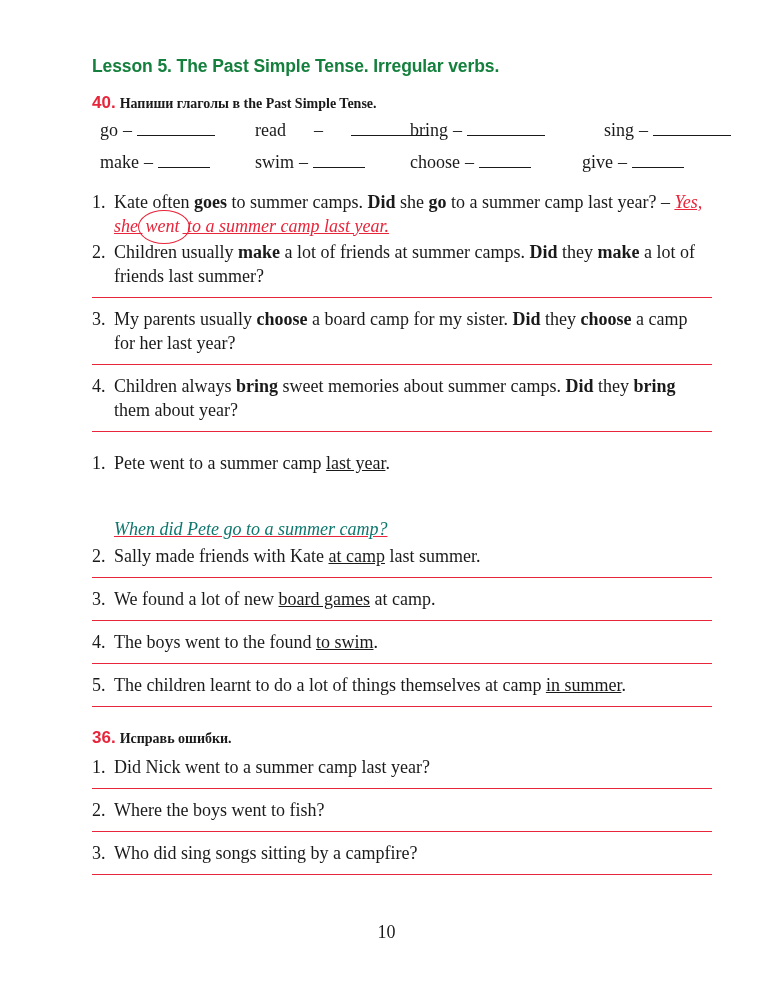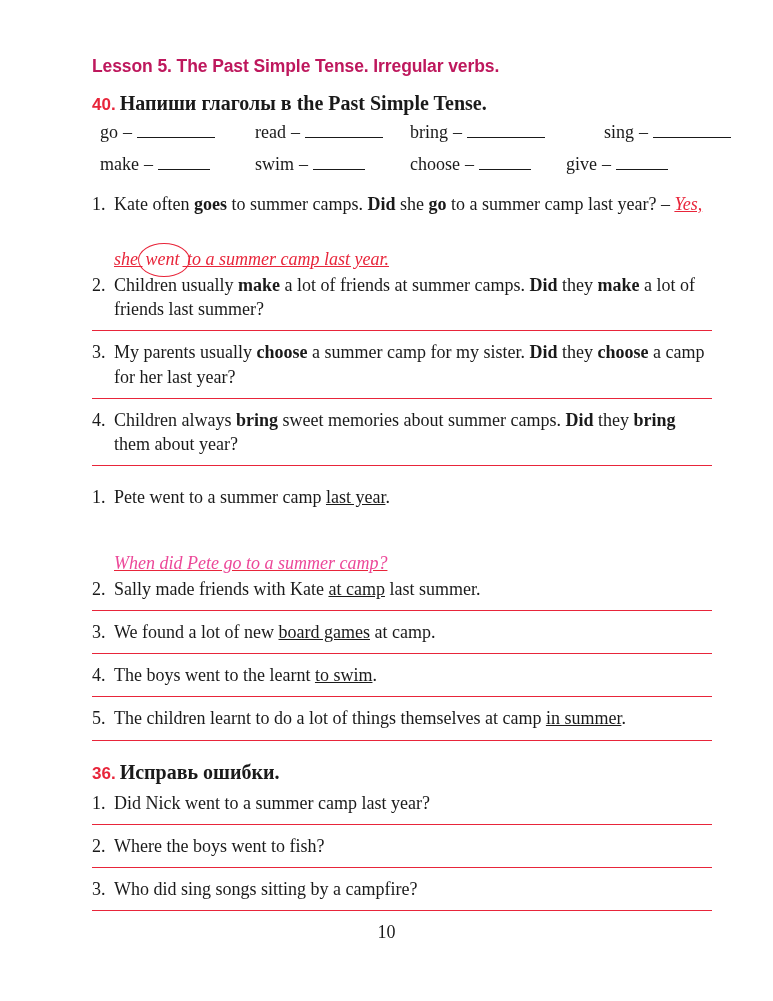--- a/index.html
+++ b/index.html
@@ -23,21 +23,21 @@
     padding: 0;
     box-sizing: border-box;
   }
   .content {
     position: absolute;
     left: 92px;
     top: 56px;
     width: 620px;
   }
   .lesson-title {
-    color: #be185d;
+    color: #15803d;
     font-family: "Liberation Sans", sans-serif;
     font-weight: bold;
     font-size: 17.5px;
     letter-spacing: -0.1px;
     margin: 0 0 14px 0;
   }
   .ex {
     margin: 0 0 2px 0;
   }
   .ex-head {
@@ -48,21 +48,21 @@
   .ex-num {
     color: #e8253a;
     font-family: "Liberation Sans", sans-serif;
     font-weight: bold;
     font-size: 17px;
     margin-right: 4px;
   }
   .ex-instr {
     font-family: "Liberation Serif", serif;
     font-weight: bold;
-    font-size: 20px;
+    font-size: 14px;
   }
 
   
   .verb-grid {
     margin: 4px 0 12px 8px;
     width: 600px;
   }
   .verb-row {
     display: flex;
     align-items: baseline;
@@ -107,37 +107,36 @@
   .u { text-decoration: underline; margin-top: 40px; }
 
   .answer {
     color: #e8253a;
     font-style: italic;
     font-size: 18px;
     text-decoration: underline;
     text-decoration-color: #e8253a;
   }
   .answer-plain {
-    color: #ec4899;
+    color: #0f766e;
     font-style: italic;
     font-size: 18px;
   }
 
   .rule {
     border: none;
     border-top: 1.4px solid #e8253a;
     margin: 9px 0 9px 0;
     width: 100%;
   }
 
   .circled {
     position: relative;
     display: inline-block;
     padding: 0 3px;
-    margin-top: 31px;
   }
   .circled .ellipse {
     position: absolute;
     left: -5px;
     top: -4px;
     width: calc(100% + 10px);
     height: calc(100% + 8px);
     border: 1.3px solid #e8253a;
     border-radius: 50%;
     pointer-events: none;
@@ -167,21 +166,21 @@
       <div class="ex-head">
         <span class="ex-num">40.</span><span class="ex-instr">Напиши глаголы в </span><span class="ex-instr ital">the Past Simple Tense.</span>
       </div>
       <div class="verb-grid" id="verb-grid">
           <div class="verb-row" style="position: relative; height: 26px;">
             <div class="verb-cell" style="position: absolute; left: 0px;">
               <span class="vword">go</span>
               <span class="vdash">–</span>
               <span class="vline" style="width: 78px;"></span>
             </div>
-            <div class="verb-cell" style="position: absolute; left: 155px;">
+            <div class="verb-cell" style="position: absolute; left: 155px; gap: 23px;">
               <span class="vword">read</span>
               <span class="vdash">–</span>
               <span class="vline" style="width: 78px;"></span>
             </div>
             <div class="verb-cell" style="position: absolute; left: 310px;">
               <span class="vword">bring</span>
               <span class="vdash">–</span>
               <span class="vline" style="width: 78px;"></span>
             </div>
             <div class="verb-cell" style="position: absolute; left: 504px;">
@@ -199,21 +198,21 @@
             <div class="verb-cell" style="position: absolute; left: 155px;">
               <span class="vword">swim</span>
               <span class="vdash">–</span>
               <span class="vline" style="width: 52px;"></span>
             </div>
             <div class="verb-cell" style="position: absolute; left: 310px;">
               <span class="vword">choose</span>
               <span class="vdash">–</span>
               <span class="vline" style="width: 52px;"></span>
             </div>
-            <div class="verb-cell" style="position: absolute; left: 466px;">
+            <div class="verb-cell" style="position: absolute; left: 482px;">
               <span class="vword">give</span>
               <span class="vdash">–</span>
               <span class="vline" style="width: 52px;"></span>
             </div>
           </div>
         </div>
     </div>
 
     <div class="ex">
       <ul class="qlist" id="ex23-list">
@@ -221,21 +220,21 @@
             <span class="qnum">1.</span>
             <span class="qbody"><span>Kate often </span><span style="font-weight: bold;">goes</span><span> to summer camps. </span><span style="font-weight: bold;">Did</span><span> she </span><span style="font-weight: bold;">go</span><span> to a summer camp last year? – </span><span class="answer"><span>Yes, she </span><span class="circled"><span class="ellipse"></span><span>went</span></span><span> to a summer camp last year.</span></span></span>
           </li>
           <li class="qitem">
             <span class="qnum">2.</span>
             <span class="qbody"><span>Children usually </span><span style="font-weight: bold;">make</span><span> a lot of friends at summer camps. </span><span style="font-weight: bold;">Did</span><span> they </span><span style="font-weight: bold;">make</span><span> a lot of friends last summer?</span></span>
           </li>
           <hr class="rule">
           <li class="qitem">
             <span class="qnum">3.</span>
-            <span class="qbody"><span>My parents usually </span><span style="font-weight: bold;">choose</span><span> a summer camp for my sister. </span><span style="font-weight: bold;">Did</span><span> they </span><span style="font-weight: bold;">choose</span><span> a camp for her last year?</span></span>
+            <span class="qbody"><span>My parents usually </span><span style="font-weight: bold;">choose</span><span> a board camp for my sister. </span><span style="font-weight: bold;">Did</span><span> they </span><span style="font-weight: bold;">choose</span><span> a camp for her last year?</span></span>
           </li>
           <hr class="rule">
           <li class="qitem">
             <span class="qnum">4.</span>
             <span class="qbody"><span>Children always </span><span style="font-weight: bold;">bring</span><span> sweet memories about summer camps. </span><span style="font-weight: bold;">Did</span><span> they </span><span style="font-weight: bold;">bring</span><span> them about year?</span></span>
           </li>
           <hr class="rule">
         </ul>
     </div>
 
@@ -256,21 +255,21 @@
             <span class="qbody"><span>Sally made friends with Kate </span><span class="u">at camp</span><span> last summer.</span></span>
           </li>
           <hr class="rule">
           <li class="qitem">
             <span class="qnum">3.</span>
             <span class="qbody"><span>We found a lot of new </span><span class="u">board games</span><span> at camp.</span></span>
           </li>
           <hr class="rule">
           <li class="qitem">
             <span class="qnum">4.</span>
-            <span class="qbody"><span>The boys went to the learnt </span><span class="u">to swim</span><span>.</span></span>
+            <span class="qbody"><span>The boys went to the found </span><span class="u">to swim</span><span>.</span></span>
           </li>
           <hr class="rule">
           <li class="qitem">
             <span class="qnum">5.</span>
             <span class="qbody"><span>The children learnt to do a lot of things themselves at camp </span><span class="u">in summer</span><span>.</span></span>
           </li>
           <hr class="rule">
         </ul>
     </div>
 

